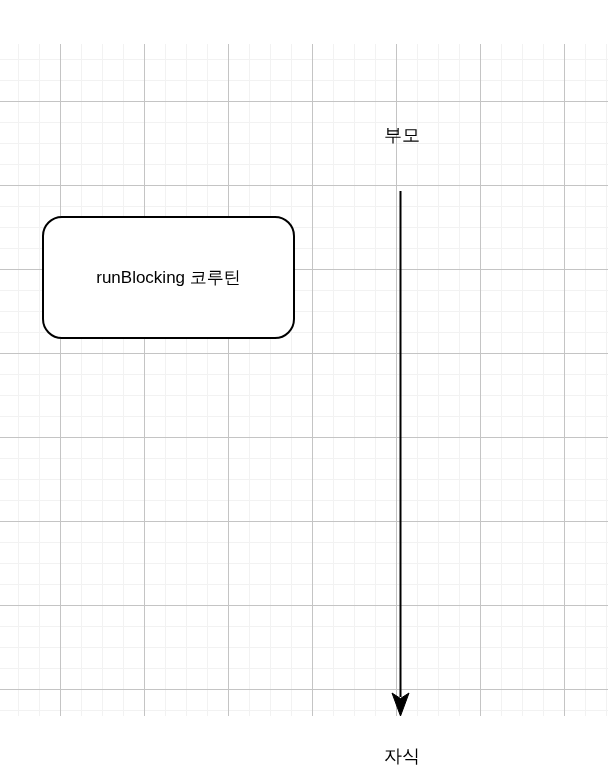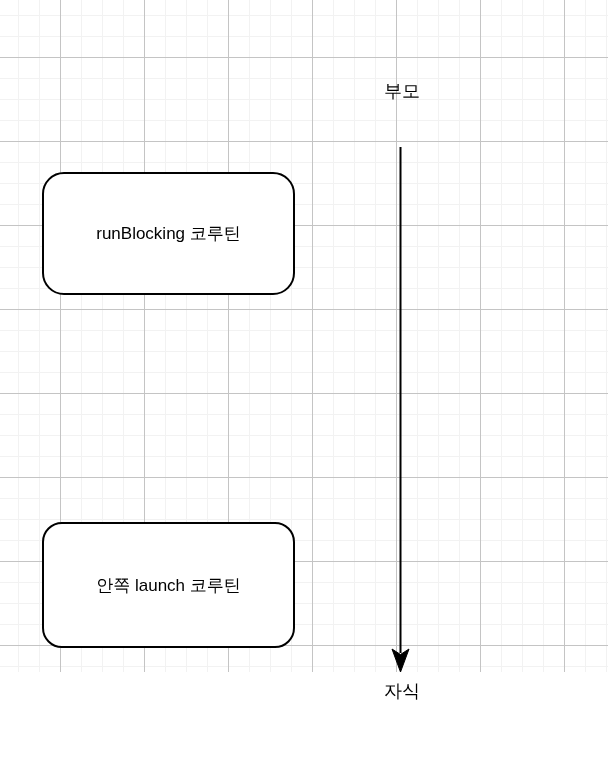--- a/index.html
+++ b/index.html
@@ -18,56 +18,57 @@
     height: 672px;
     background-color: #ffffff;
     
     background-image:
       linear-gradient(to right, #c4c4c4 1px, transparent 1px),
       linear-gradient(to bottom, #c4c4c4 1px, transparent 1px),
       linear-gradient(to right, #f2f2f2 1px, transparent 1px),
       linear-gradient(to bottom, #f2f2f2 1px, transparent 1px);
     background-size: 84px 84px, 84px 84px, 21px 21px, 21px 21px;
     background-position: 60px 57px, 60px 57px, 60px 57px, 60px 57px;
+    margin-top: 44px;
   }
   .text-label {
     position: absolute;
     color: #000000;
     font-size: 18px;
     line-height: 22px;
     text-align: center;
     white-space: nowrap;
   }
   .parent-label {
     left: 342px;
     top: 80px;
     width: 120px;
   }
   .child-label {
     left: 342px;
-    top: 680px;
+    top: 701px;
     width: 120px;
   }
   .node {
     position: absolute;
     left: 42px;
     width: 253px;
     box-sizing: border-box;
     background: #ffffff;
     border: 2px solid #000000;
     border-radius: 20px;
     display: flex;
     align-items: center;
     justify-content: center;
     font-size: 17px;
     color: #000000;
     text-align: center;
     white-space: nowrap;
   }
-  .node-1 { top: 172px; height: 123px; border-radius: 22px; }
+  .node-1 { top: 172px; height: 123px; }
   .node-2 { top: 353px; height: 126px; }
   .node-3 { top: 522px; height: 126px; }
   .edge-svg {
     position: absolute;
     left: 388px;
     top: 145px;
   }
 </style>
 </head>
 <body>
@@ -79,19 +80,16 @@
   <svg class="edge-svg" width="25" height="532" viewBox="0 0 25 532">
     <line x1="12.5" y1="2" x2="12.5" y2="508" stroke="#000000" stroke-width="2"></line>
     <polygon points="12.5,527 4,504 12.5,509.5 21,504" fill="#000000" stroke="#000000" stroke-width="1"></polygon>
   </svg>
 
   <div class="node node-1">
     <span>runBlocking 코루틴</span>
   </div>
 
 
-  <div class="node node-3">
-    <span>안쪽 launch 코루틴</span>
-  </div>
 
   <div class="text-label child-label">자식</div>
 
 </div>
 
 </body></html>

